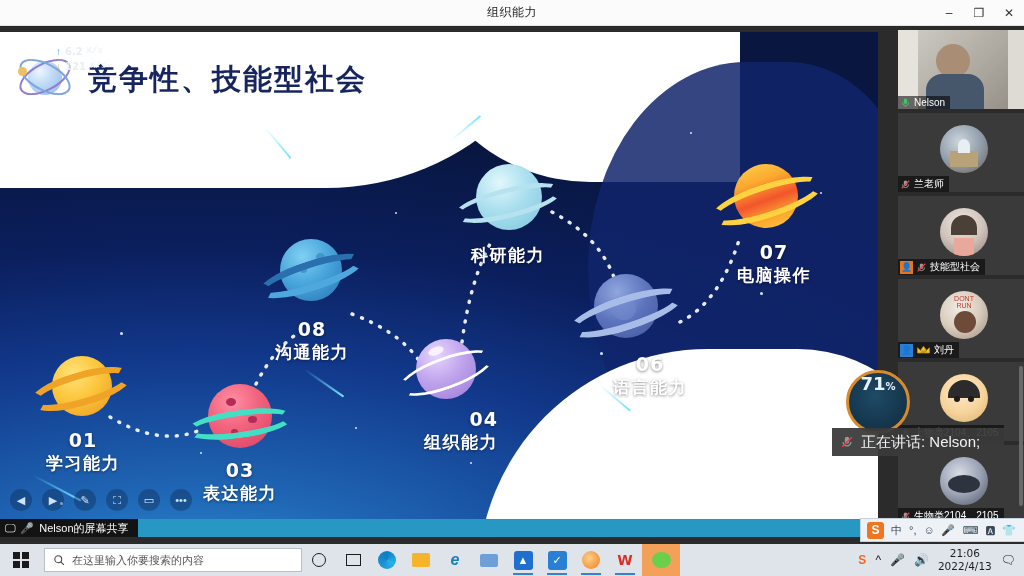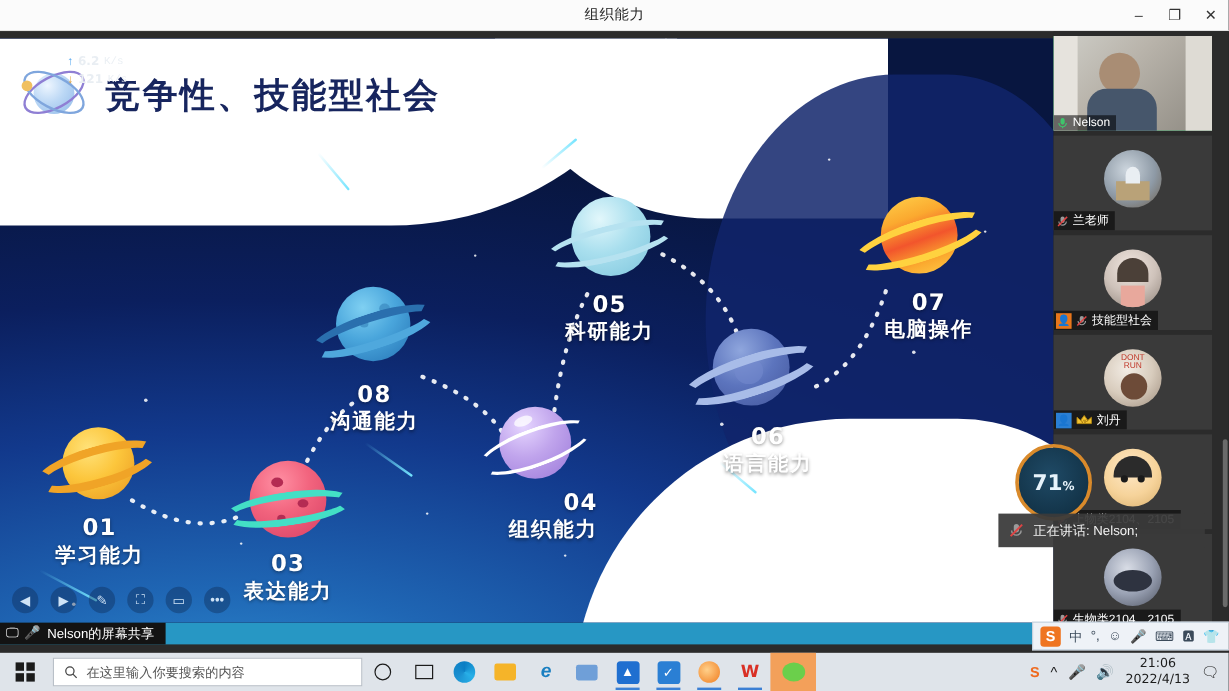--- a/index.html
+++ b/index.html
@@ -132,21 +132,21 @@
   }
   .share-banner .sb-ico { font-size: 11px; line-height: 1; }
   .banner-tab {
     position: absolute; left: 0; top: 493px; width: 878px; height: 18px;
     background: #2797c4; z-index: 10;
   }
 
   
   .pstrip {
     position: absolute; left: 878px; top: 0; width: 146px; height: 518px;
-    background: #2b2b2b; padding: 4px 6px 0 0;
+    background: #2b2b2b; padding: 4px 6px 0 20px;
   }
   .ptile {
     position: relative; width: 132px; height: 79px; margin-bottom: 4px;
     background: #3a3a3a; overflow: hidden;
   }
   .ptile.active { outline: 2px solid #2fbf6f; outline-offset: -2px; }
   .ptile .vidbg { position: absolute; inset: 0; }
   .ptile .avatar {
     position: absolute; left: 50%; top: 46%; transform: translate(-50%,-50%);
     width: 48px; height: 48px; border-radius: 50%; overflow: hidden;
@@ -175,42 +175,42 @@
   }
 
   
   .netwidget {
     position: absolute; left: 846px; top: 344px; width: 64px; height: 64px; z-index: 30;
   }
   .netwidget .gauge {
     position: absolute; inset: 0; border-radius: 50%;
     background: radial-gradient(circle at 45% 40%, #1f4a66 0%, #133449 70%, #0e2636 100%);
     border: 3px solid #d98a2b;
-    display: flex; align-items: center; justify-content: center;
+    display: flex; justify-content: center;
   }
   .gauge-text { font-size: 18px; color: #e7f3fb; font-weight: bold;
                 font-family: "DejaVu Sans", sans-serif; }
   .gauge-text small { font-size: 10px; }
   .speeds {
     position: absolute; left: 56px; top: 18px; width: 80px; font-size: 10px;
     color: #e9eef3; line-height: 15px; z-index: 31;
   }
   .speeds .row { display: flex; align-items: center; gap: 4px; white-space: nowrap; }
   .speeds .up { color: #54a7f0; }
   .speeds .dn { color: #e2a33c; }
   .speeds .val { font-family: "DejaVu Sans", sans-serif; font-weight: bold; }
   .speeds .unit { font-size: 9px; opacity: .9; font-family: Liberation Mono, monospace; }
 
   
   .toast {
     position: absolute; left: 832px; top: 402px; width: 172px; height: 28px;
     background: rgba(58,58,58,.94); display: flex; align-items: center;
     gap: 7px; padding: 0 8px; z-index: 32;
   }
-  .toast-text { font-size: 11px; color: #f2f2f2; white-space: nowrap; text-align: center; }
+  .toast-text { font-size: 15px; color: #f2f2f2; white-space: nowrap; text-align: center; }
 
   
   .ime {
     position: absolute; left: 860px; top: 518px; height: 24px; z-index: 40;
     display: flex; align-items: center; gap: 7px; padding: 0 6px;
     background: #eef2f7; border: 1px solid #c6d2de;
   }
   .ime .sogou {
     width: 17px; height: 17px; background: #ef7521; color: #fff; border-radius: 3px;
     font-size: 12px; font-weight: bold; display: flex; align-items: center; justify-content: center;
@@ -378,35 +378,34 @@
 
         <div class="planet-item" style="left:452px;top:130px;">
           <div class="planet" style="width:112px;height:80px;">
             <div class="sphere" style="left:24px;top:2px;width:66px;height:66px;
                  background:radial-gradient(circle at 36% 28%,#e2f7fb 0%,#a9dfee 45%,#7ec6dd 100%);"></div>
             <div class="ring" style="left:0px;top:26px;width:112px;height:30px;
                  border-width:5px; border-color:#b6e2f0 transparent #b6e2f0 transparent;
                  transform:rotate(-14deg);"></div>
           </div>
           <div class="plabel" style="left:0px;top:82px;width:112px;">
-            <div class="pnum">05</div>
             <div class="ptxt">科研能力</div>
           </div>
         </div>
 
         <div class="planet-item" style="left:566px;top:238px;">
           <div class="planet" style="width:120px;height:84px;">
             <div class="sphere" style="left:28px;top:4px;width:64px;height:64px;
                  background:radial-gradient(circle at 36% 28%,#8fa6dd 0%,#5c74bd 48%,#42559b 100%);"></div>
             <div class="sphere" style="left:46px;top:28px;width:24px;height:22px;background:#7389cd;opacity:.6;"></div>
             <div class="ring" style="left:0px;top:26px;width:120px;height:34px;
                  border-width:7px; border-color:#a8bce8 transparent #a8bce8 transparent;
                  transform:rotate(-18deg);"></div>
           </div>
-          <div class="plabel" style="left:18px;top:84px;width:112px;">
+          <div class="plabel" style="left:28px;top:84px;width:112px;">
             <div class="pnum">06</div>
             <div class="ptxt">语言能力</div>
           </div>
         </div>
 
         <div class="planet-item" style="left:708px;top:130px;">
           <div class="planet" style="width:118px;height:82px;">
             <div class="sphere" style="left:26px;top:2px;width:64px;height:64px;
                  background:linear-gradient(160deg,#ffd24b 0%,#fba92f 30%,#f2552c 55%,#fba92f 78%,#ffce48 100%);"></div>
             <div class="ring" style="left:0px;top:22px;width:118px;height:34px;

